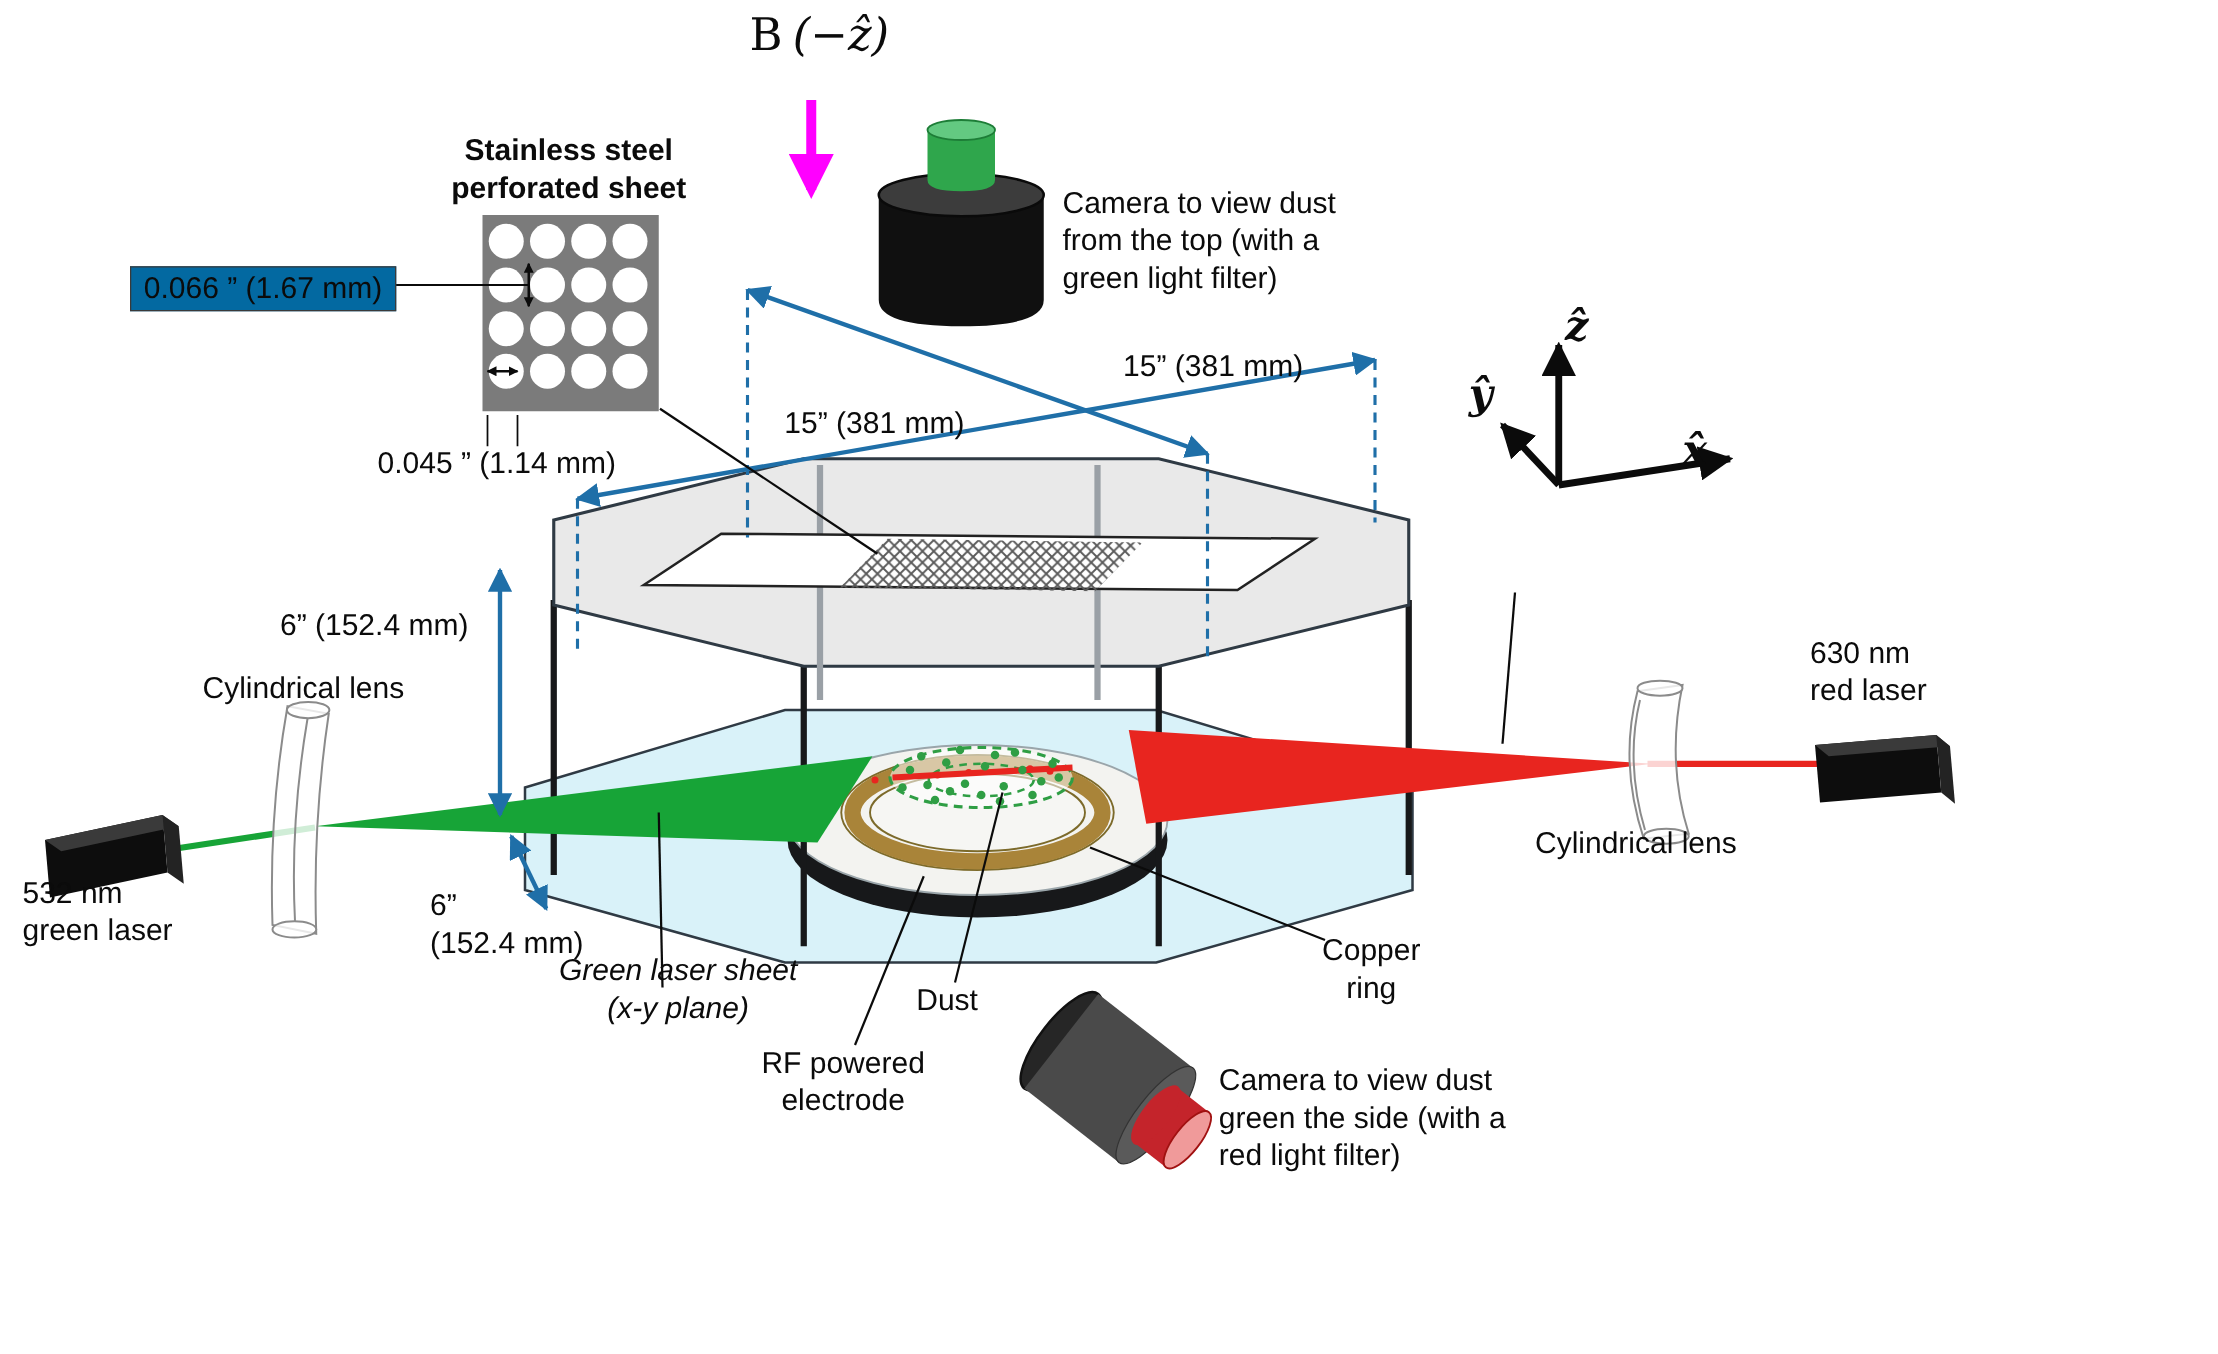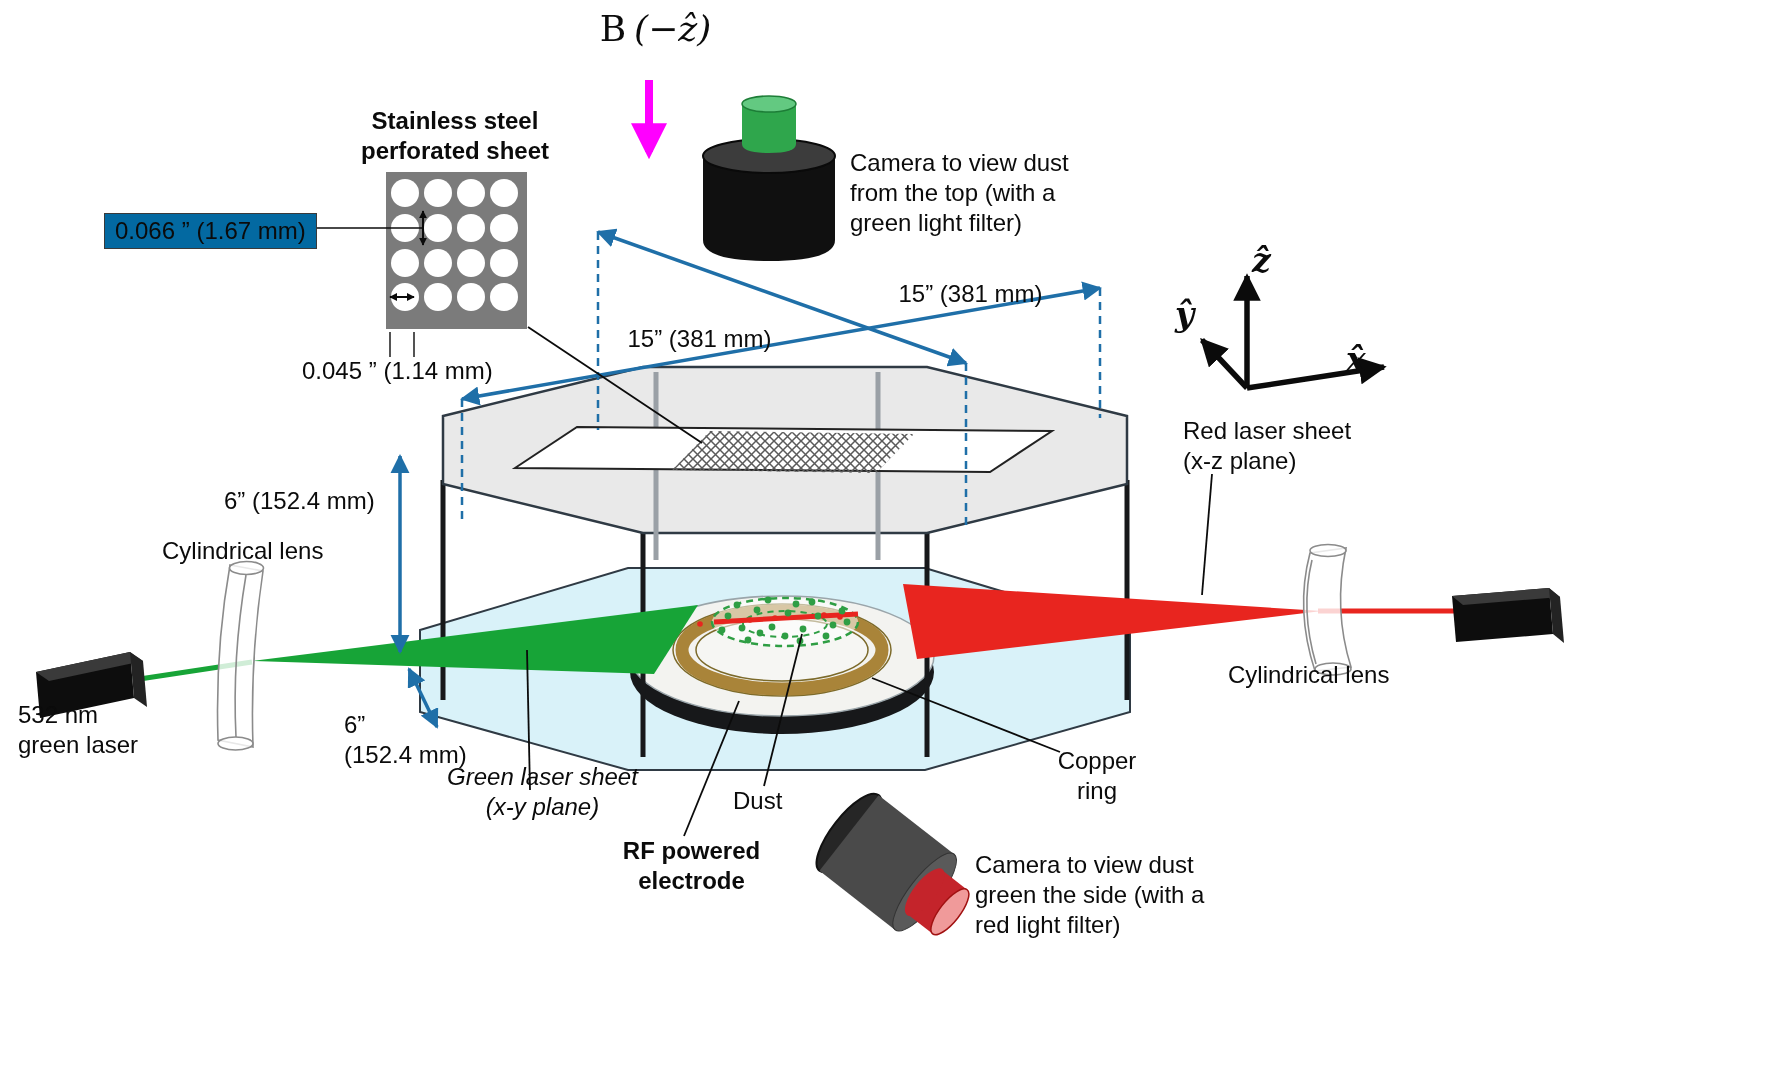--- a/index.html
+++ b/index.html
@@ -221,40 +221,40 @@
 green light filter)</div>
 
 <div class="lbl center" style="left:612px; top:324px; width:175px;">15” (381 mm)</div>
 
 <div class="lbl center" style="left:878px; top:279px; width:185px;">15” (381 mm)</div>
 
 <div class="lbl axis" style="left:1252px; top:240px;">ẑ</div>
 <div class="lbl axis" style="left:1175px; top:294px;">ŷ</div>
 <div class="lbl axis" style="left:1346px; top:339px;">x̂</div>
 
-<div class="lbl" style="left:1183px; top:416px; width:215px;">Red laser sheet
-(x-z plane)</div>
-
+
+<div class="lbl" style="left:1448px; top:508px; width:140px;">630 nm
+red laser</div>
 
 <div class="lbl" style="left:1228px; top:660px; width:200px;">Cylindrical lens</div>
 
 <div class="lbl" style="left:224px; top:486px; width:175px;">6” (152.4 mm)</div>
 
 <div class="lbl" style="left:162px; top:536px; width:200px;">Cylindrical lens</div>
 
 <div class="lbl" style="left:18px; top:700px; width:160px;">532 nm
 green laser</div>
 
 <div class="lbl" style="left:344px; top:710px; width:160px;">6”
 (152.4 mm)</div>
 
 <div class="lbl center" style="left:430px; top:762px; width:225px;font-style:italic;">Green laser sheet
 (x-y plane)</div>
 
-<div class="lbl center" style="left:609px; top:836px; width:165px;font-weight:bold;">RF powered
+<div class="lbl center" style="left:592px; top:836px; width:165px;">RF powered
 electrode</div>
 
 <div class="lbl" style="left:733px; top:786px; width:80px;">Dust</div>
 
 <div class="lbl center" style="left:1042px; top:746px; width:110px;">Copper
 ring</div>
 
 <div class="lbl normalws" style="left:975px; top:850px; width:240px;">
       <div>Camera to view dust</div>
       <div>green the side (with a</div>

